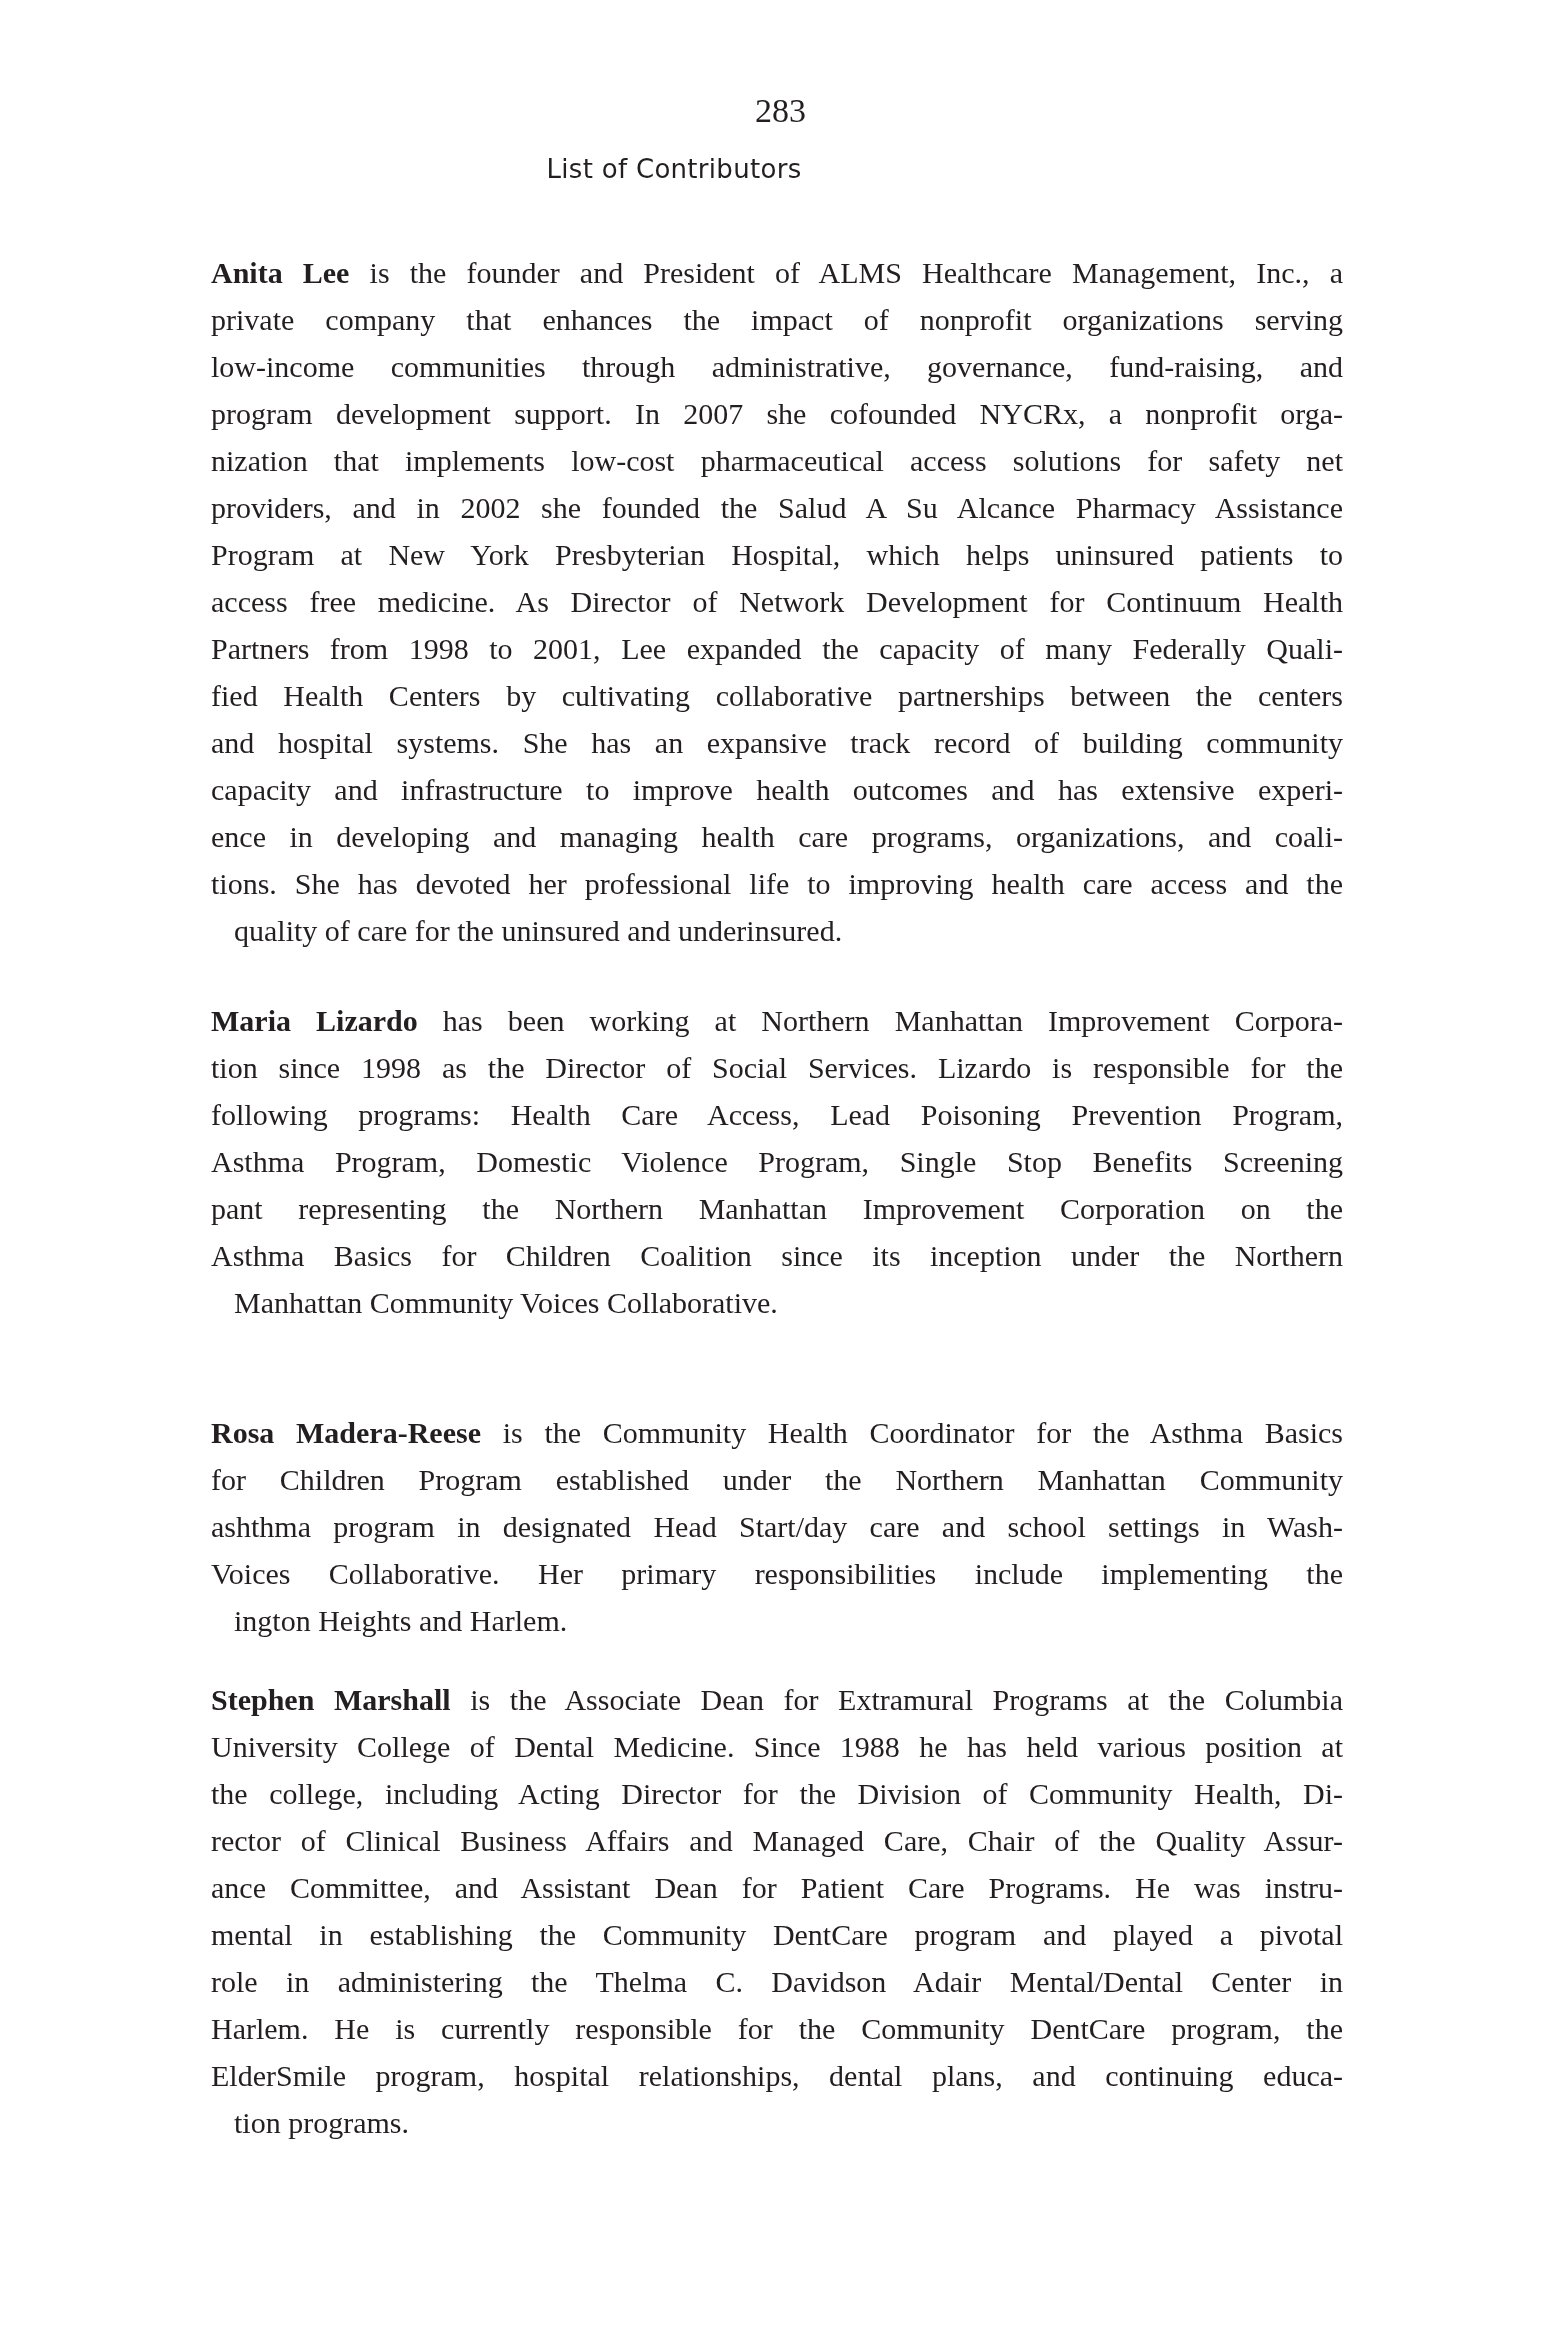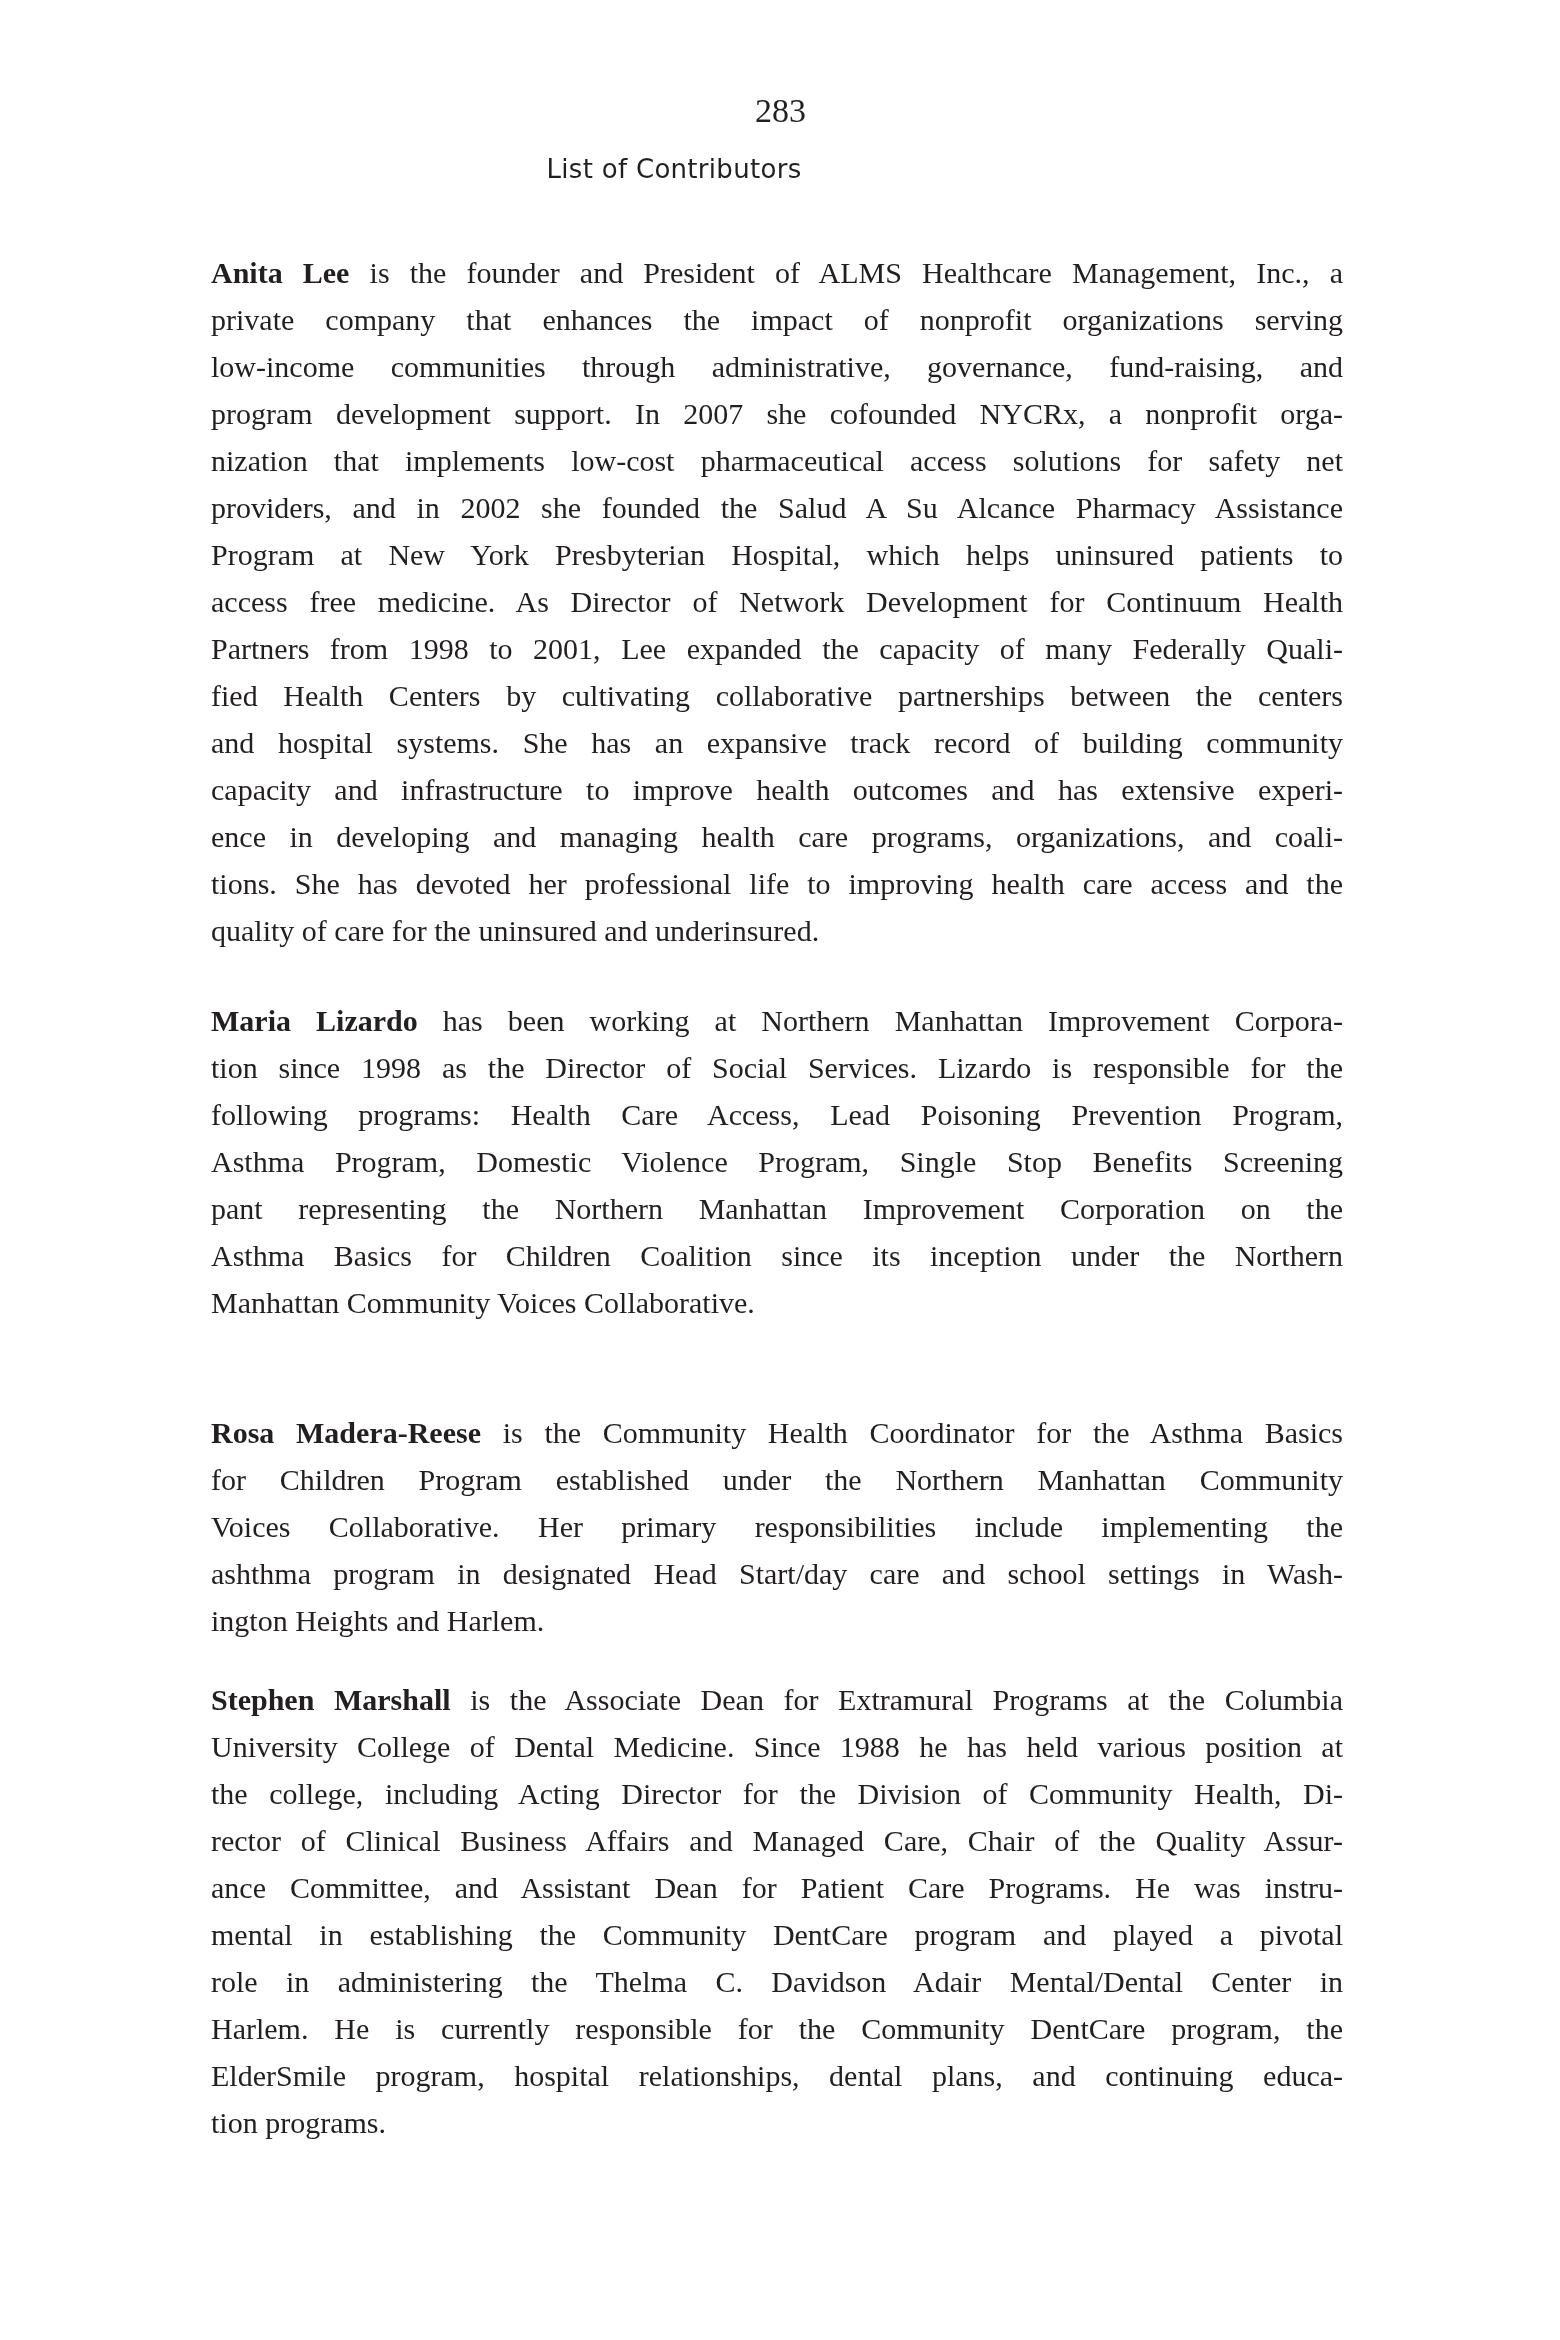--- a/index.html
+++ b/index.html
@@ -5,21 +5,21 @@
   html, body { margin:0; padding:0; background:#ffffff; }
   body { width:1561px; height:2341px; position:relative; overflow:hidden; color:#231f20; }
   .folio { position:absolute; left:0; width:1561px; top:92px; text-align:center;
     font-family:Liberation Serif, serif; font-size:34px; line-height:38px; }
   .running-head { position:absolute; left:0; width:1348px; top:153px; text-align:center;
     font-family:"DejaVu Sans", sans-serif; font-size:26px; line-height:32.5px; letter-spacing:0.3px; }
   .para { position:absolute; left:211px; width:1132px; }
   .line { display:block; height:47px; line-height:47px; white-space:nowrap;
     font-family:"Liberation Serif", serif; font-size:30px;
     text-align:justify; text-align-last:justify; }
-  .line.last { text-align-last:left; }
+  .line.last { text-align-last:left;margin-left:23px; }
   .name { font-weight:bold; }
 </style>
 </head>
 <body>
 
 <div class="folio">283</div>
 <div class="running-head">List of Contributors</div>
 
 <div class="para" id="p0" style="top:249px;">
     <span class="line"><span class="name">Anita Lee</span><span> is the founder and President of ALMS Healthcare Management, Inc., a</span></span>
@@ -43,22 +43,22 @@
     <span class="line"><span>tion since 1998 as the Director of Social Services. Lizardo is responsible for the</span></span>
     <span class="line"><span>following programs: Health Care Access, Lead Poisoning Prevention Program,</span></span>
     <span class="line"><span>Asthma Program, Domestic Violence Program, Single Stop Benefits Screening</span></span>
     <span class="line"><span>pant representing the Northern Manhattan Improvement Corporation on the</span></span>
     <span class="line"><span>Asthma Basics for Children Coalition since its inception under the Northern</span></span>
     <span class="line last"><span>Manhattan Community Voices Collaborative.</span></span>
   </div>
 <div class="para" id="p2" style="top:1409px;">
     <span class="line"><span class="name">Rosa Madera-Reese</span><span> is the Community Health Coordinator for the Asthma Basics</span></span>
     <span class="line"><span>for Children Program established under the Northern Manhattan Community</span></span>
+    <span class="line"><span>ashthma program in designated Head Start/day care and school settings in Wash-</span></span>
     <span class="line"><span>Voices Collaborative. Her primary responsibilities include implementing the</span></span>
-    <span class="line"><span>ashthma program in designated Head Start/day care and school settings in Wash-</span></span>
     <span class="line last"><span>ington Heights and Harlem.</span></span>
   </div>
 <div class="para" id="p3" style="top:1676px;">
     <span class="line"><span class="name">Stephen Marshall</span><span> is the Associate Dean for Extramural Programs at the Columbia</span></span>
     <span class="line"><span>University College of Dental Medicine. Since 1988 he has held various position at</span></span>
     <span class="line"><span>the college, including Acting Director for the Division of Community Health, Di-</span></span>
     <span class="line"><span>rector of Clinical Business Affairs and Managed Care, Chair of the Quality Assur-</span></span>
     <span class="line"><span>ance Committee, and Assistant Dean for Patient Care Programs. He was instru-</span></span>
     <span class="line"><span>mental in establishing the Community DentCare program and played a pivotal</span></span>
     <span class="line"><span>role in administering the Thelma C. Davidson Adair Mental/Dental Center in</span></span>

